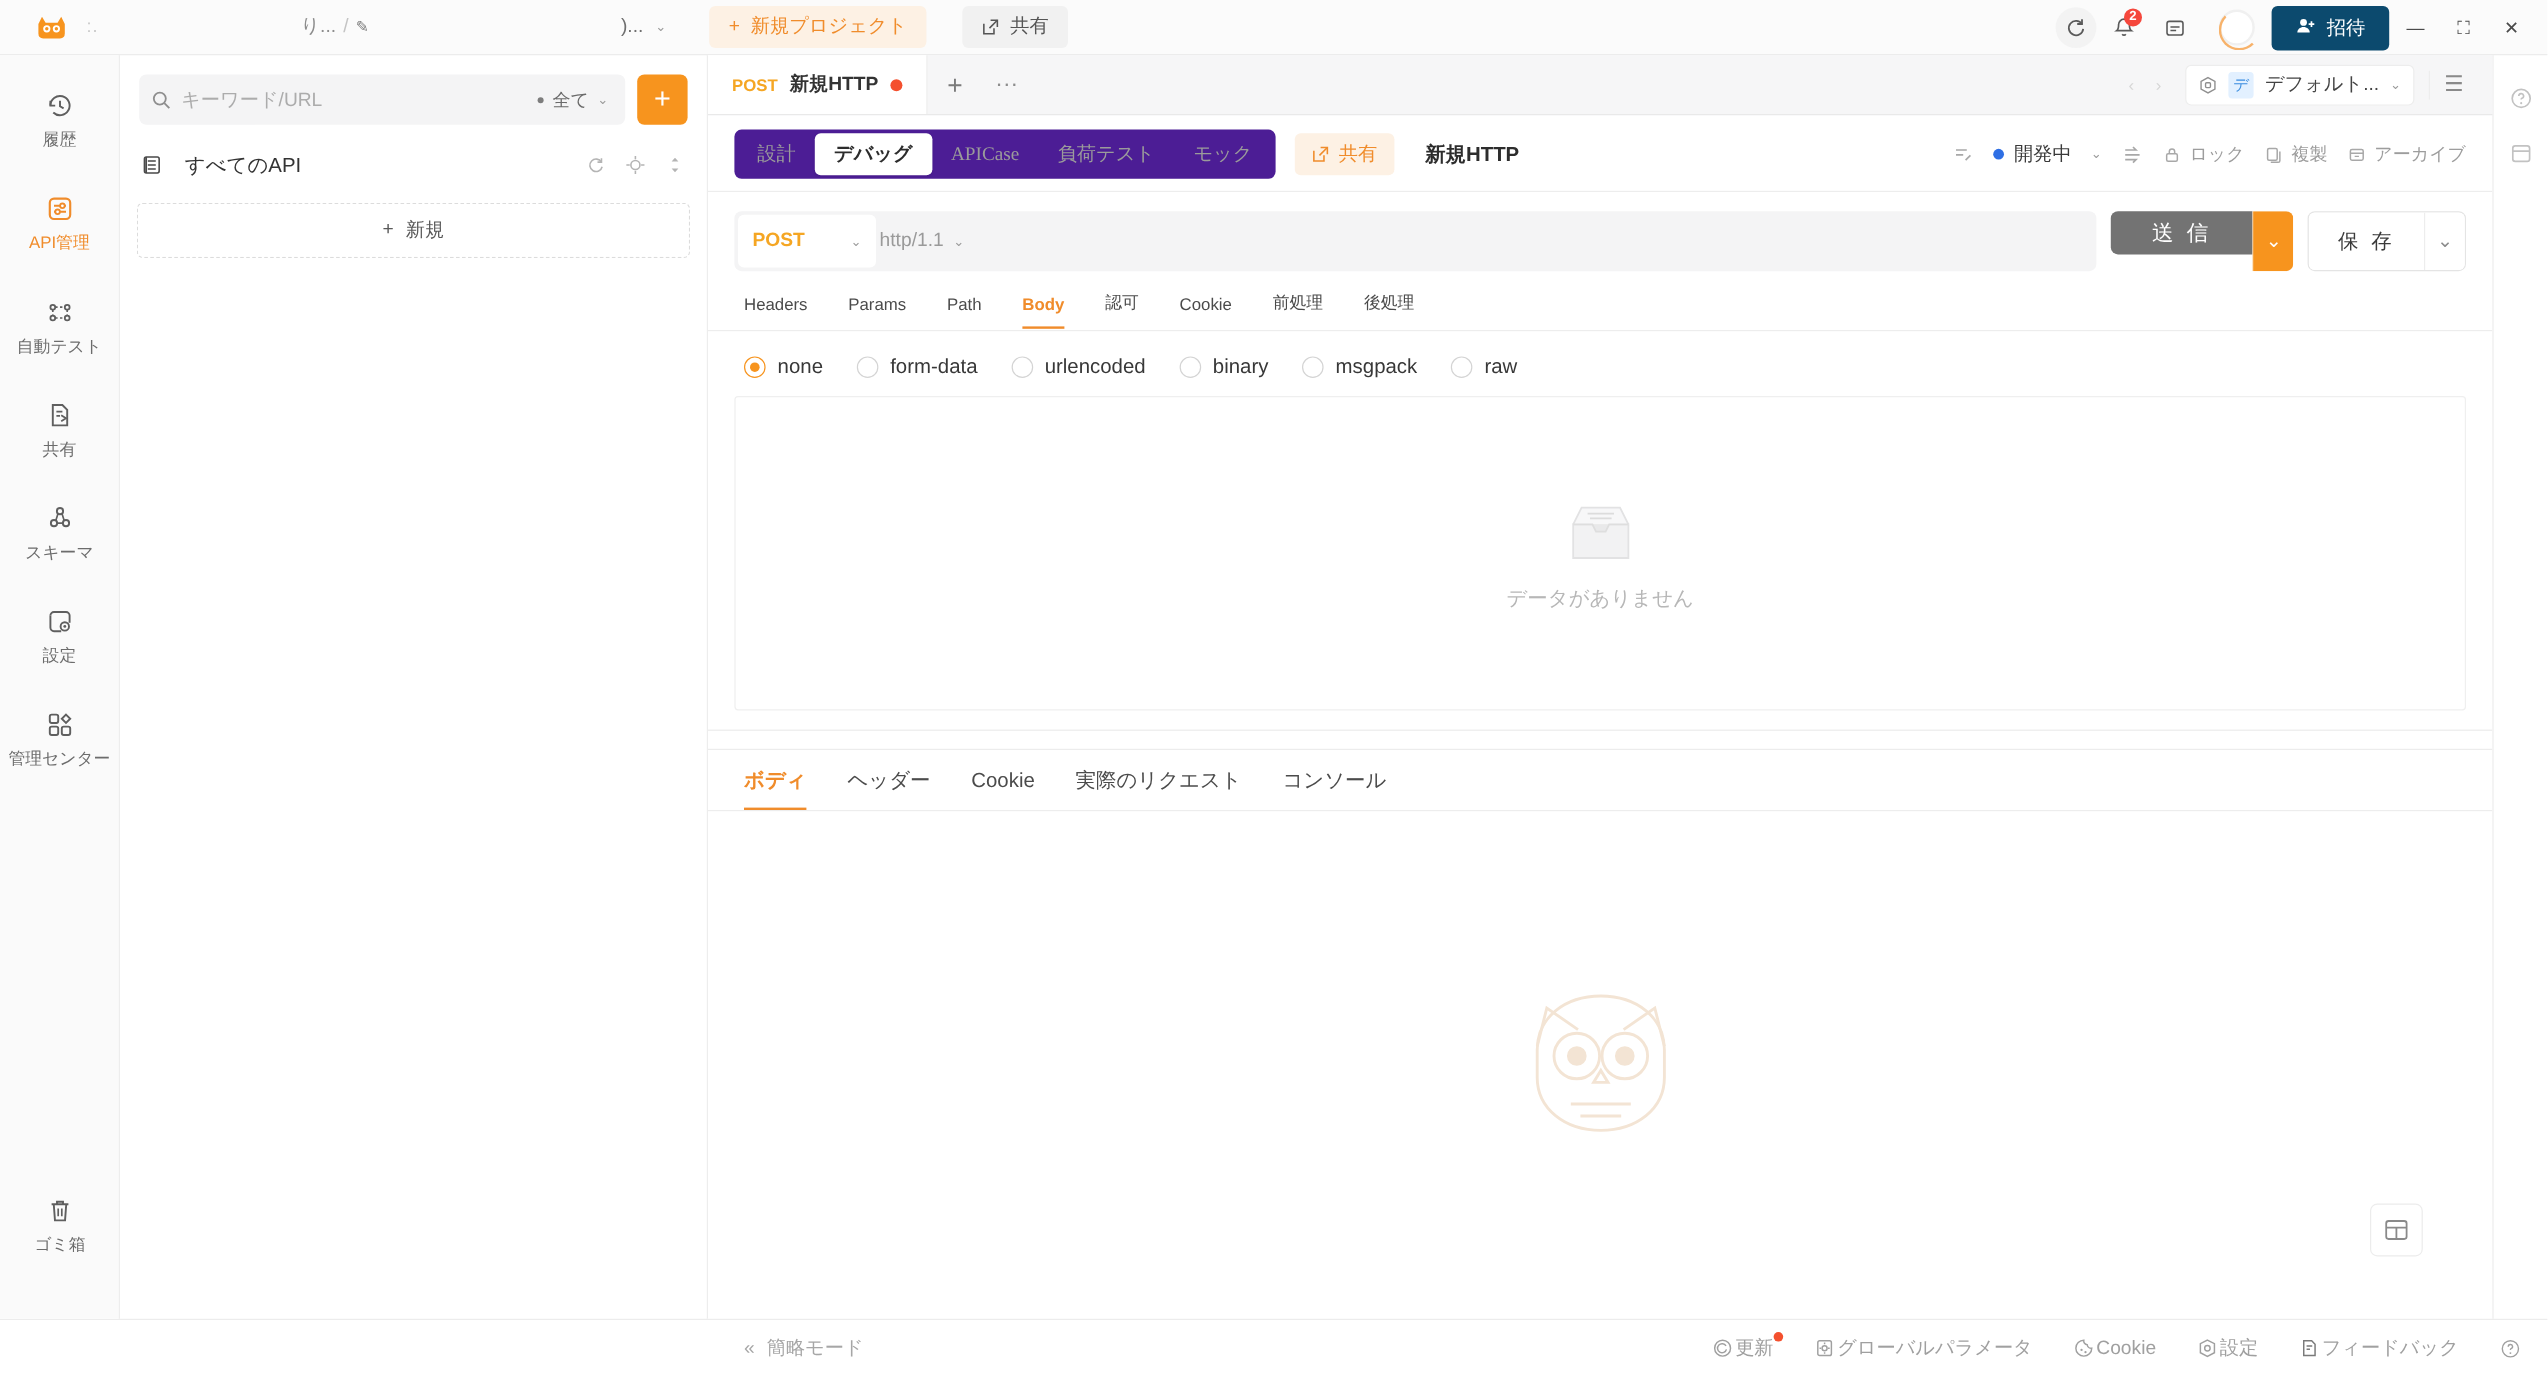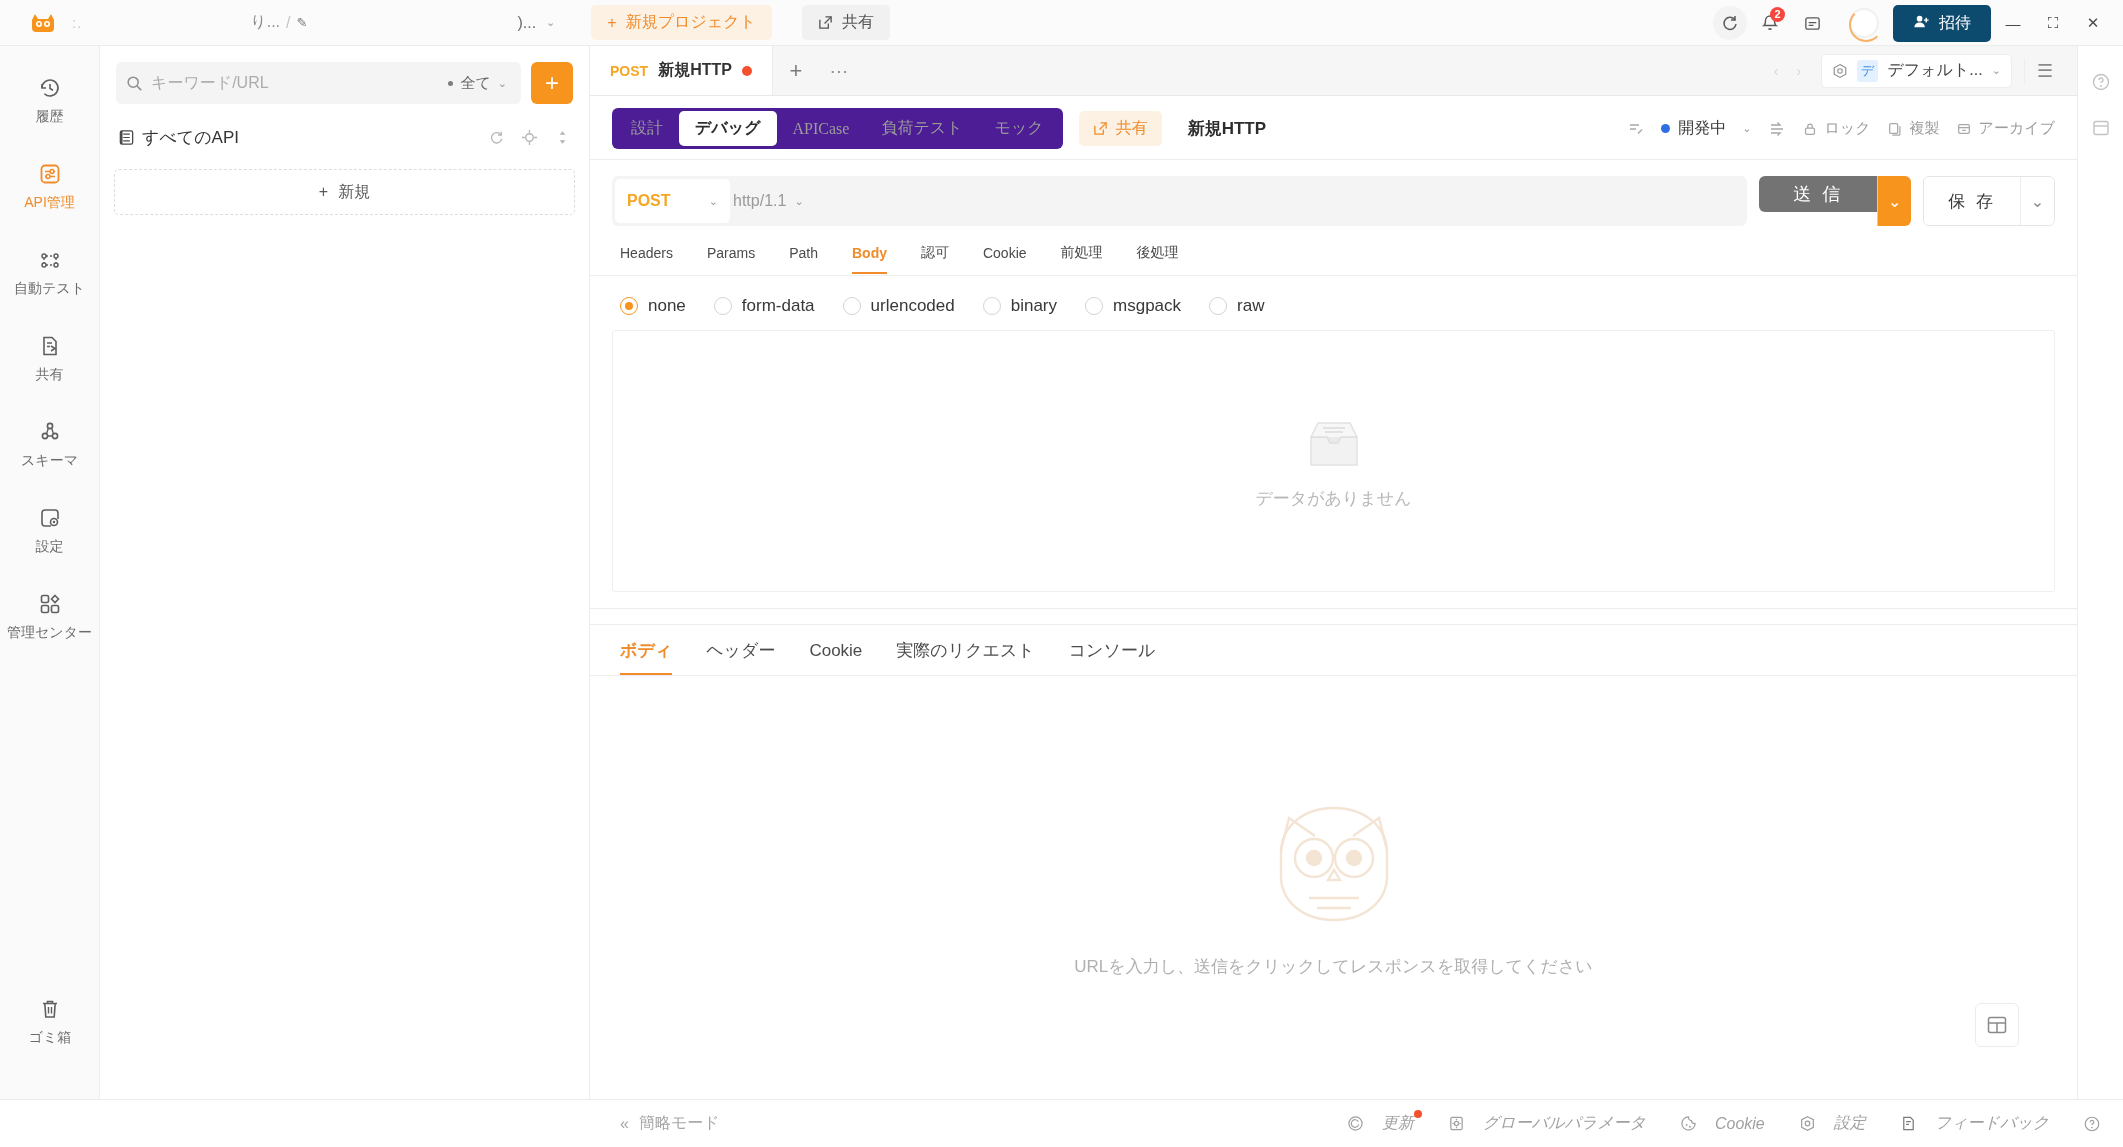--- a/index.html
+++ b/index.html
@@ -107,21 +107,21 @@
     display: flex; align-items: center; padding: 0 10px; gap: 8px;
   }
   .search-ph { color: #acacac; font-size: 16px; flex: 1; }
   .filter-chip { color: #6a6a6a; font-size: 15px; display: flex; align-items: center; gap: 7px; padding-right: 4px;}
   .dot-sm { width: 5px; height: 5px; border-radius: 50%; background: #7d7d7d; display:inline-block;}
   .add-btn {
     width: 42px; height: 42px; background: #f7941e; border-radius: 6px;
     color: #fff; font-size: 24px; display: flex; align-items: center; justify-content: center; cursor: pointer;
   }
   .tree-head {
-    display: flex; align-items: center; padding: 12px 18px 12px 18px; gap: 7px;
+    display: flex; align-items: center; padding: 12px 18px 12px 18px; gap: 19px;
     color: #333; font-size: 17px;
   }
   .tree-head-actions { margin-left: auto; display: flex; gap: 16px; color: #b4b4b4; }
   .tree-new {
     margin: 8px 14px 0 14px; height: 46px; border: 1px dashed #dcdcdc; border-radius: 5px;
     display: flex; align-items: center; justify-content: center; gap: 10px;
     color: #595959; font-size: 16px; cursor: pointer;
   }
 
   
@@ -233,21 +233,21 @@
   
   .rrail { width: 46px; flex: 0 0 46px; border-left: 1px solid #ededed; background: #fff; padding-top: 26px; display: flex; flex-direction: column; align-items: center; gap: 26px; color: #c2c2c2; }
 
   
   .statusbar {
     height: 48px; flex: 0 0 48px; border-top: 1px solid #ececec; background: #fff;
     display: flex; align-items: center; padding: 0 22px 0 0;
   }
   .sb-left { margin-left: 620px; display: flex; align-items: center; gap: 10px; color: #a6a6a6; font-size: 16px; cursor: pointer;}
   .sb-right { margin-left: auto; display: flex; align-items: center; gap: 34px; color: #a0a0a0; font-size: 16px; }
-  .sb-item { display: flex; align-items: center; gap: 18px; cursor: pointer; position: relative; font-style: italic; }
+  .sb-item { display: flex; align-items: center; gap: 2px; cursor: pointer; position: relative; }
   .reddot { position: absolute; top: -3px; right: -8px; width: 8px; height: 8px; border-radius: 50%; background: #f4502e; }
   svg { display: block; }
 </style>
 </head>
 <body>
 
 <div class="app">
 
   <div class="titlebar">
     <div class="tb-logo">
@@ -666,21 +666,20 @@
                 <path d="M128 52 120 20 94 38"></path>
                 <circle cx="55" cy="60" r="19"></circle>
                 <circle cx="95" cy="60" r="19"></circle>
                 <circle cx="55" cy="60" r="7" fill="#f3e4d4"></circle>
                 <circle cx="95" cy="60" r="7" fill="#f3e4d4"></circle>
                 <path d="M75 72 69 82h12z"></path>
                 <path d="M50 100h50M58 110h34"></path>
               </g>
             </svg>
           </span>
-          <span class="hint">URLを入力し、送信をクリックしてレスポンスを取得してください</span>
           <div class="layout-btn">
             <svg width="22" height="22" viewBox="0 0 22 22">
                 <rect x="2.5" y="3.5" width="17" height="15" rx="2" stroke="#8a8a8a" fill="none" stroke-width="1.5"></rect>
                 <path d="M2.5 9h17M11 9v9.5" stroke="#8a8a8a" stroke-width="1.5"></path>
               </svg>
           </div>
         </div>
       </div>
     </div>
 

